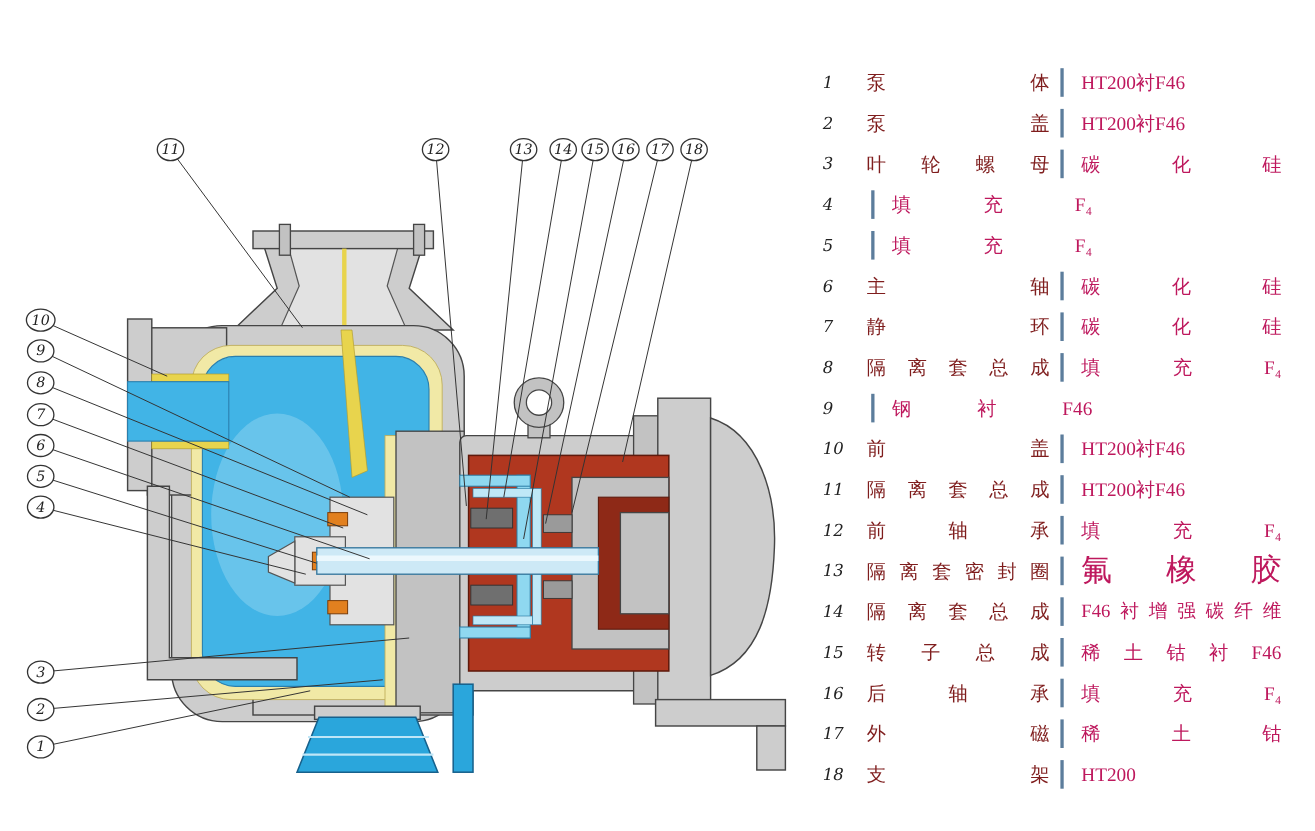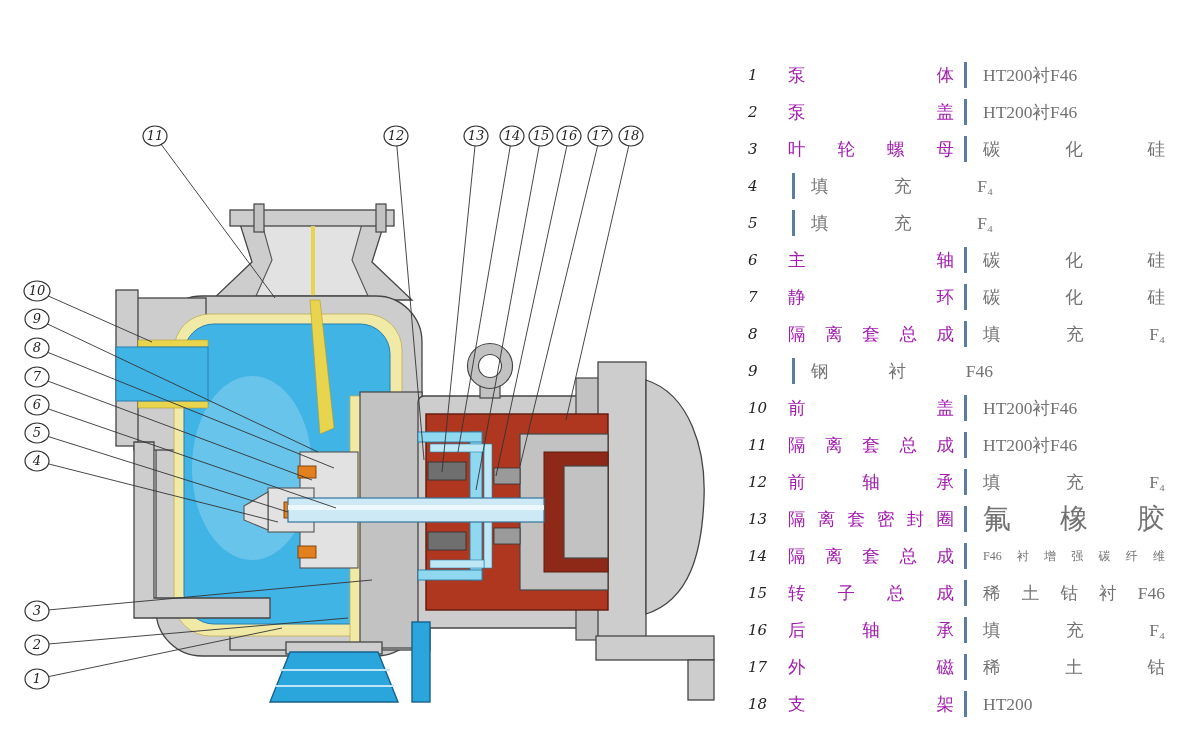--- a/index.html
+++ b/index.html
@@ -33,37 +33,37 @@
 
   
   .parts-table{position:absolute;left:740px;top:56px;width:440px;}
   .prow{display:flex;align-items:center;height:37px;}
   .num{
     flex:0 0 auto;width:34px;padding-left:8px;
     font:italic 15px "DejaVu Serif", serif;color:#222;
   }
   .name{
     flex:0 0 auto;width:166px;margin-left:6px;
-    font-size:17.5px;color:#a21caf;
+    font-size:17.5px;color:#7f1d1d;
     text-align:justify;text-align-last:justify;
   }
   .mat{
     flex:0 0 auto;width:182px;margin-left:10px;padding-left:16px;
     border-left:3px solid #5c7d9c;line-height:26px;
-    font-family:"Liberation Serif", serif;font-size:17.5px;color:#737373;
+    font-family:"Liberation Serif", serif;font-size:17.5px;color:#be185d;
     text-align:justify;text-align-last:justify;
     white-space:nowrap;
   }
   .prow:nth-child(1) .mat,
   .prow:nth-child(2) .mat,
   .prow:nth-child(10) .mat,
   .prow:nth-child(11) .mat,
   .prow:nth-child(18) .mat{text-align:left;text-align-last:left;}
   .prow:nth-child(13) .mat{font-size:28px;}
-  .prow:nth-child(14) .mat{font-size:12px;}
+  .prow:nth-child(14) .mat{font-size:17px;}
 </style>
 </head>
 <body>
 
 <div class="screen">
 
   <svg class="diagram" width="730" height="755" viewBox="0 0 730 755">
 
     <g>
       <polygon class="metal" points="240,224 384,224 372,262 412,300 212,300 252,262"></polygon>

